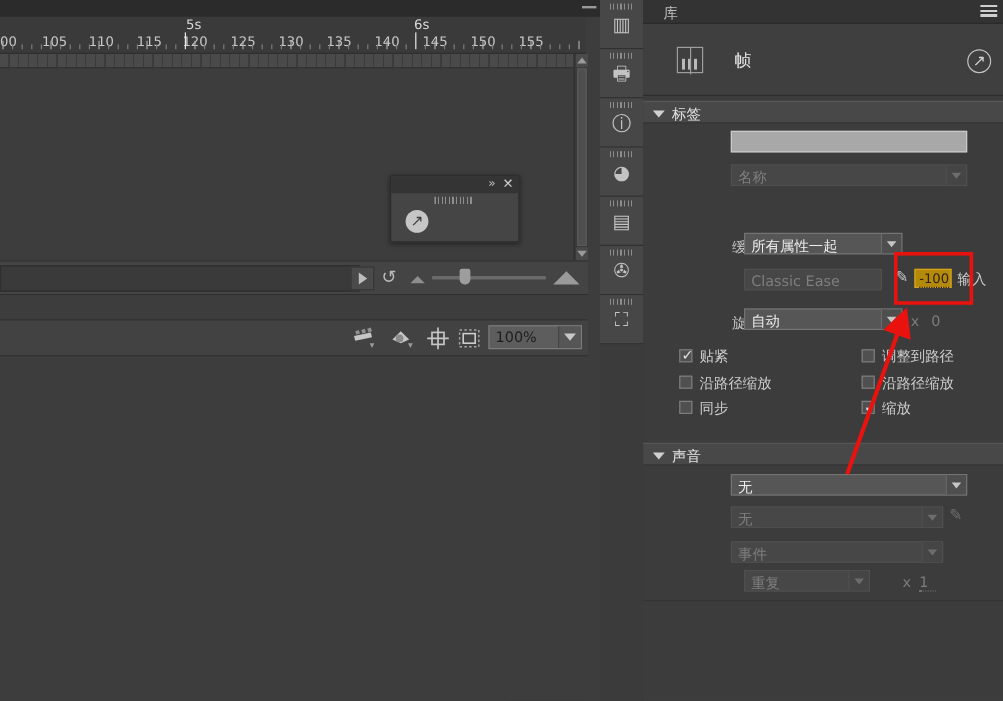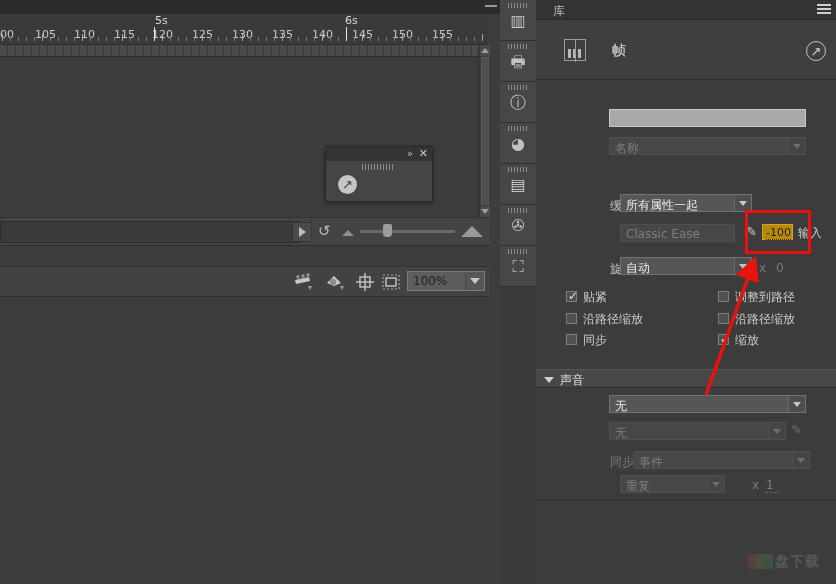--- a/index.html
+++ b/index.html
@@ -535,20 +535,24 @@
 
     <div id="prop-header">
       <div id="ph-icon">
         <div class="bars"></div>
           <div class="mid"></div>
       </div>
       <div id="ph-title">帧</div>
       <div id="ph-circle">↗</div>
     </div>
 
+    <div class="sec-header" style="top:84px;">
+      <div class="tri"></div>
+      <div class="txt">标签</div>
+    </div>
     <div class="row-label" style="left:30px; top:113px; width:80px;">名称：</div>
     <div class="field bright" style="left:73px; top:109px; width:197px;">
       <span class="fv dark"></span>
     </div>
     <div class="row-label dim" style="left:30px; top:141px; width:80px;">类型：</div>
     <div class="field dim" style="left:73px; top:137px; width:197px;">
       <span class="fv dim">名称</span>
       <div class="drop-arrow dimmed">
           <div class="cv"></div>
         </div>
@@ -609,21 +613,21 @@
     <div class="row-label dim" style="left:20px; top:426px; width:90px;">效果：</div>
     <div class="field dim" style="left:73px; top:422px; width:177px;">
       <span class="fv dim">无</span>
       <div class="drop-arrow dimmed">
           <div class="cv"></div>
         </div>
     </div>
     <span class="pencil dim" style="left:255px; top:422px;">✎</span>
 
     <div class="row-label dim" style="left:20px; top:454px; width:90px;">同步：</div>
-    <div class="field dim" style="left:73px; top:451px; width:177px;margin-left:24px;">
+    <div class="field dim" style="left:73px; top:451px; width:177px;">
       <span class="fv dim">事件</span>
       <div class="drop-arrow dimmed">
           <div class="cv"></div>
         </div>
     </div>
     <div class="field dim" style="left:84px; top:475px; width:105px;">
       <span class="fv dim">重复</span>
       <div class="drop-arrow dimmed">
           <div class="cv"></div>
         </div>
@@ -642,18 +646,14 @@
   <div id="red-box"></div>
   <svg id="red-arrow" viewBox="0 0 110 145">
     <defs>
       <marker id="ah" markerWidth="7" markerHeight="7" refX="5.5" refY="3.5" orient="auto">
         <polygon points="0 0, 7 3.5, 0 7" fill="#e8130f"></polygon>
       </marker>
     </defs>
     <line x1="16" y1="140" x2="64" y2="6" stroke="#e8130f" stroke-width="3.5" marker-end="url(#ah)"></line>
   </svg>
 
-  <div id="watermark">
-    <div id="wm-blob"></div>
-    <div id="wm-text">盘下载</div>
-  </div>
 
 </div>
 
 </body></html>

